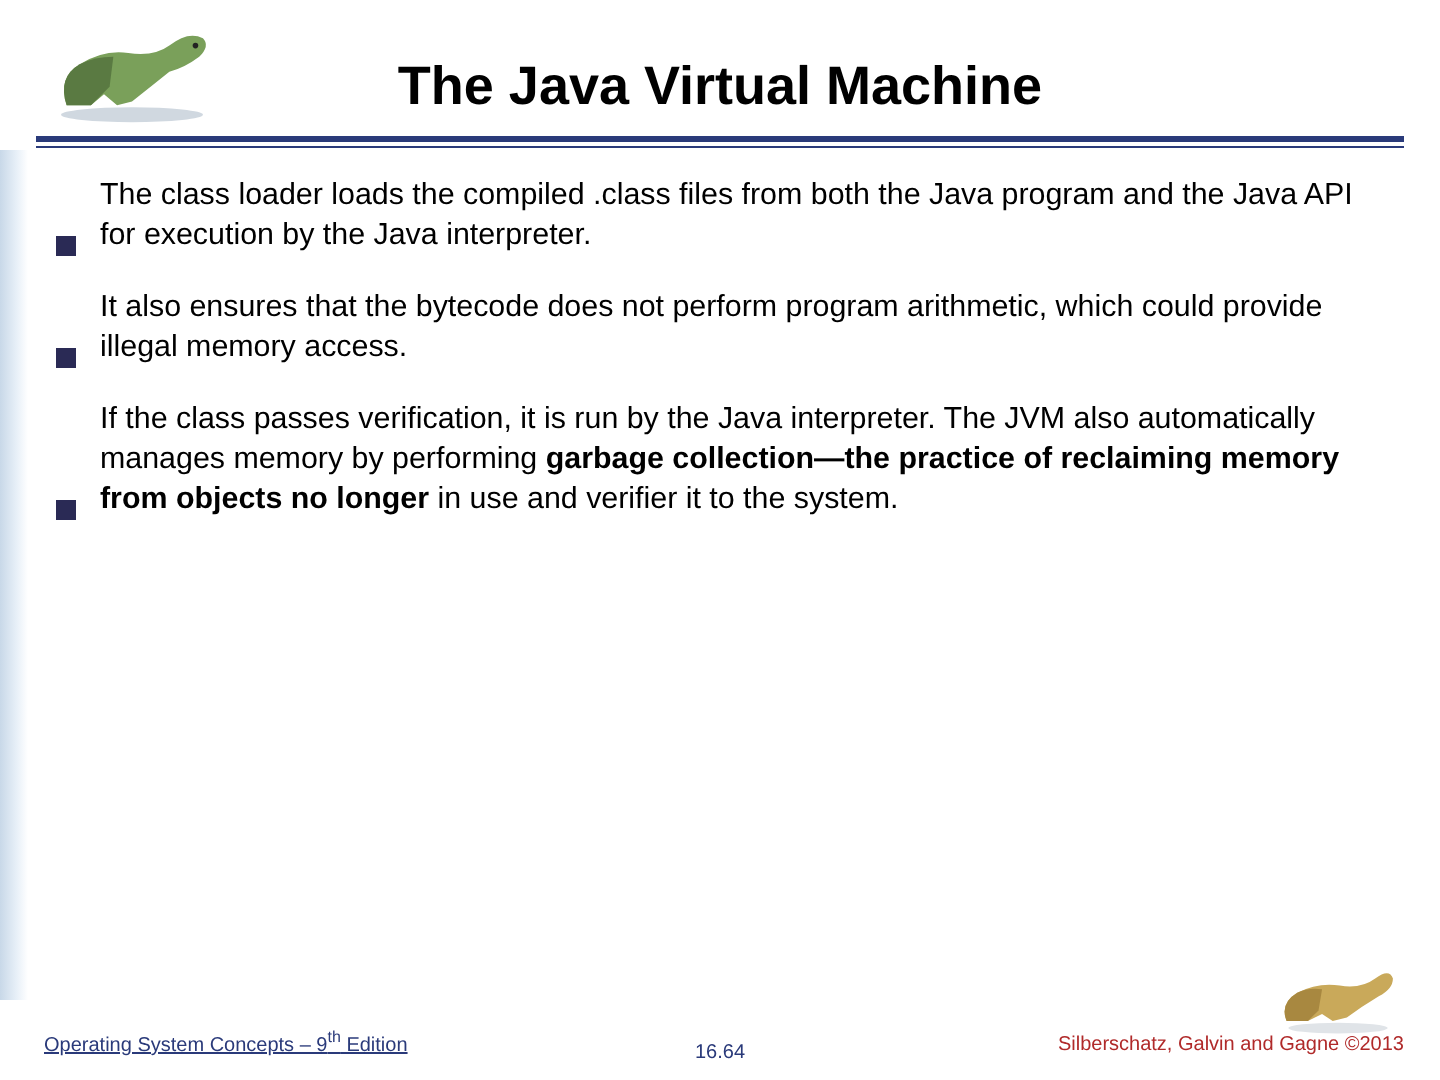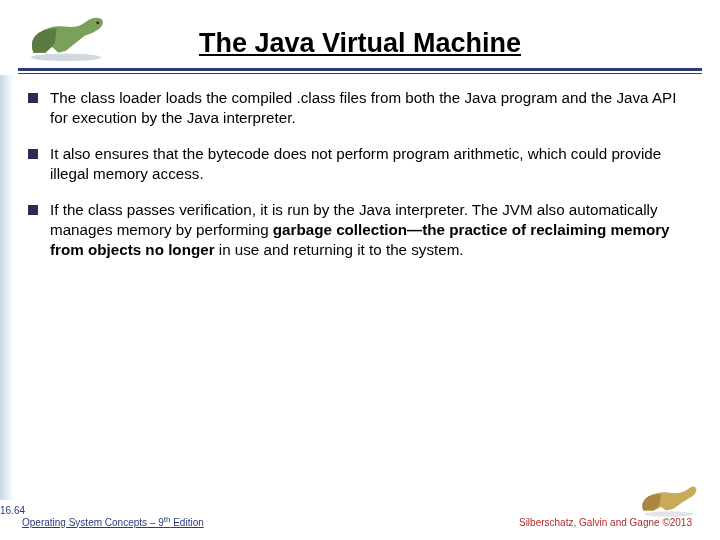--- a/index.html
+++ b/index.html
@@ -14,21 +14,20 @@
   .left-bar {
     position: absolute;
     left: 0; top: 75px;
     width: 14px; height: 425px;
     background: linear-gradient(to right, #c8d8e8 0%, #e8f0f8 60%, #fff 100%);
   }
   .header {
     position: relative;
     height: 78px;
     padding: 10px 20px 0 20px;
-    text-decoration: underline;
   }
   .dino-top {
     position: absolute;
     left: 18px; top: 6px;
     width: 96px; height: 56px;
   }
   .title {
     text-align: center;
     font-size: 27px;
     font-weight: bold;
@@ -41,21 +40,21 @@
     height: 6px;
   }
   .rule .top { height: 2.5px; background: #2a3a7a; }
   .rule .bot { height: 1px; background: #2a3a7a; margin-top: 2px; }
   .content {
     position: absolute;
     left: 28px; right: 24px; top: 88px;
   }
   .item {
     display: flex;
-    align-items: flex-start;
+    align-items: flex-end;
     margin-bottom: 16px;
     font-size: 15.2px;
     line-height: 1.32;
     color: #000;
   }
   .bullet {
     width: 10px; height: 10px;
     background: #2a2a55;
     flex: 0 0 10px;
     margin-top: 5px;
@@ -69,25 +68,26 @@
     height: 26px;
     font-size: 10px;
     color: #2a3a7a;
   }
   .footer-left {
     position: absolute;
     left: 22px; bottom: 4px; text-decoration: underline;
   }
   .footer-center {
     position: absolute;
-    left: 0; right: 0; bottom: 16px;
+    left: 0; right: 0; bottom: 0;
+    text-align: center;
   }
   .footer-right {
     position: absolute;
-    right: 28px; bottom: 4px;
+    right: 18px; bottom: 4px;
     color: #b02a2a;
   }
   .dino-bottom {
     position: absolute;
     right: 20px; bottom: 22px;
     width: 62px; height: 38px;
   }
   .sup { font-size: 8px; vertical-align: super; }
 </style>
 </head>
@@ -113,21 +113,21 @@
   <div class="item">
     <div class="bullet"></div>
     <div class="text">The class loader loads the compiled .class files from both the Java program and the Java API for execution by the Java interpreter.</div>
   </div>
   <div class="item">
     <div class="bullet"></div>
     <div class="text">It also ensures that the bytecode does not perform program arithmetic, which could provide illegal memory access.</div>
   </div>
   <div class="item">
     <div class="bullet"></div>
-    <div class="text"><span>If the class passes verification, it is run by the Java interpreter. The JVM also automatically manages memory by performing </span><span class="bold-run">garbage collection—the practice of reclaiming memory from objects no longer</span><span> in use and returning it to the system.</span></div>
+    <div class="text"><span>If the class passes verification, it is run by the Java interpreter. The JVM also automatically manages memory by performing </span><span class="bold-run">garbage collection—the practice of reclaiming memory from objects no longer</span><span> in use and verifier it to the system.</span></div>
   </div>
 </div>
 
 <svg class="dino-bottom" viewBox="0 0 70 42">
   <ellipse cx="35" cy="38" rx="28" ry="3" fill="#e0e4e8"></ellipse>
   <path d="M 6 34 Q 2 24 12 18 Q 24 12 36 14 Q 48 16 56 10 Q 64 4 66 10 Q 66 16 58 20 Q 48 26 40 32 L 32 34 L 26 30 L 18 34 Z" fill="#c9a95a"></path>
   <path d="M 6 34 Q 2 24 12 18 Q 18 15 26 16 L 24 28 L 18 34 Z" fill="#a88840"></path>
 </svg>
 
 <div class="footer">

